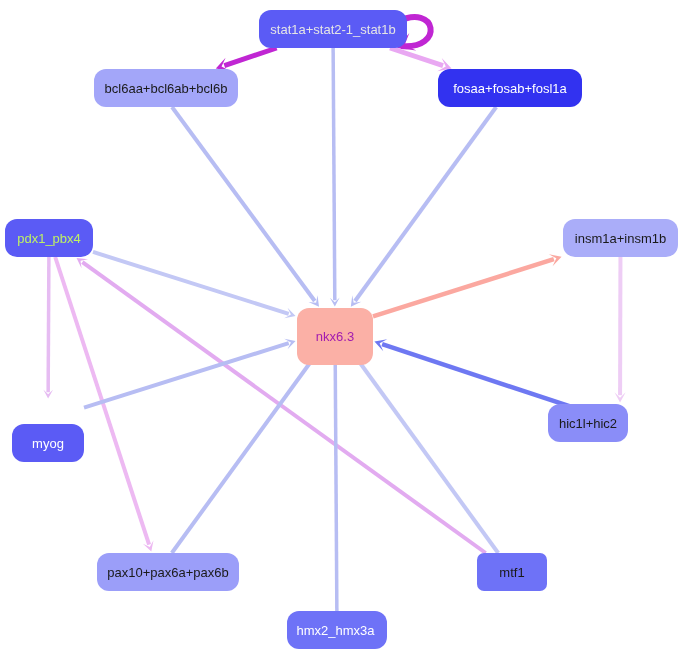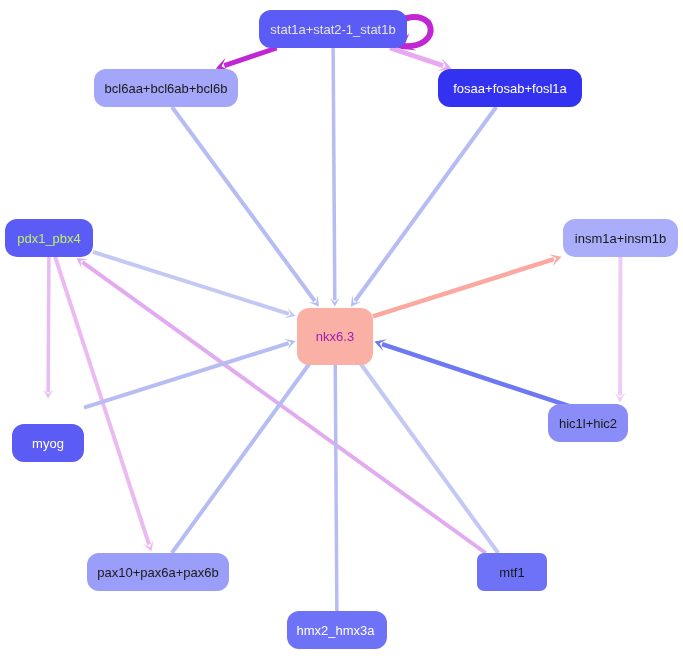--- a/index.html
+++ b/index.html
@@ -95,21 +95,21 @@
       </div>
       <div class="node" style="left: 297px; top: 308px; width: 76px; height: 57px; background: rgb(251, 176, 166); color: #a21caf;">
         <span>nkx6.3</span>
       </div>
       <div class="node" style="left: 12px; top: 400px; width: 72px; height: 38px; background: rgb(91, 91, 245); color: rgb(255, 255, 255); margin-top: 24px;">
         <span>myog</span>
       </div>
       <div class="node" style="left: 548px; top: 404px; width: 80px; height: 38px; background: rgb(138, 141, 248); color: rgb(26, 26, 26);">
         <span>hic1l+hic2</span>
       </div>
-      <div class="node" style="left: 87px; top: 553px; width: 142px; height: 38px; background: rgb(155, 158, 249); color: rgb(26, 26, 26);">
+      <div class="node" style="left: 97px; top: 553px; width: 142px; height: 38px; background: rgb(155, 158, 249); color: rgb(26, 26, 26);">
         <span>pax10+pax6a+pax6b</span>
       </div>
       <div class="node" style="left: 477px; top: 553px; width: 70px; height: 38px; background: rgb(110, 114, 247); color: rgb(26, 26, 26); border-radius: 7px;">
         <span>mtf1</span>
       </div>
       <div class="node" style="left: 287px; top: 611px; width: 100px; height: 38px; background: rgb(110, 114, 247); color: rgb(255, 255, 255); padding-left: 7px;">
         <span>hmx2_hmx3a</span>
       </div>
     </div>
 </div>

